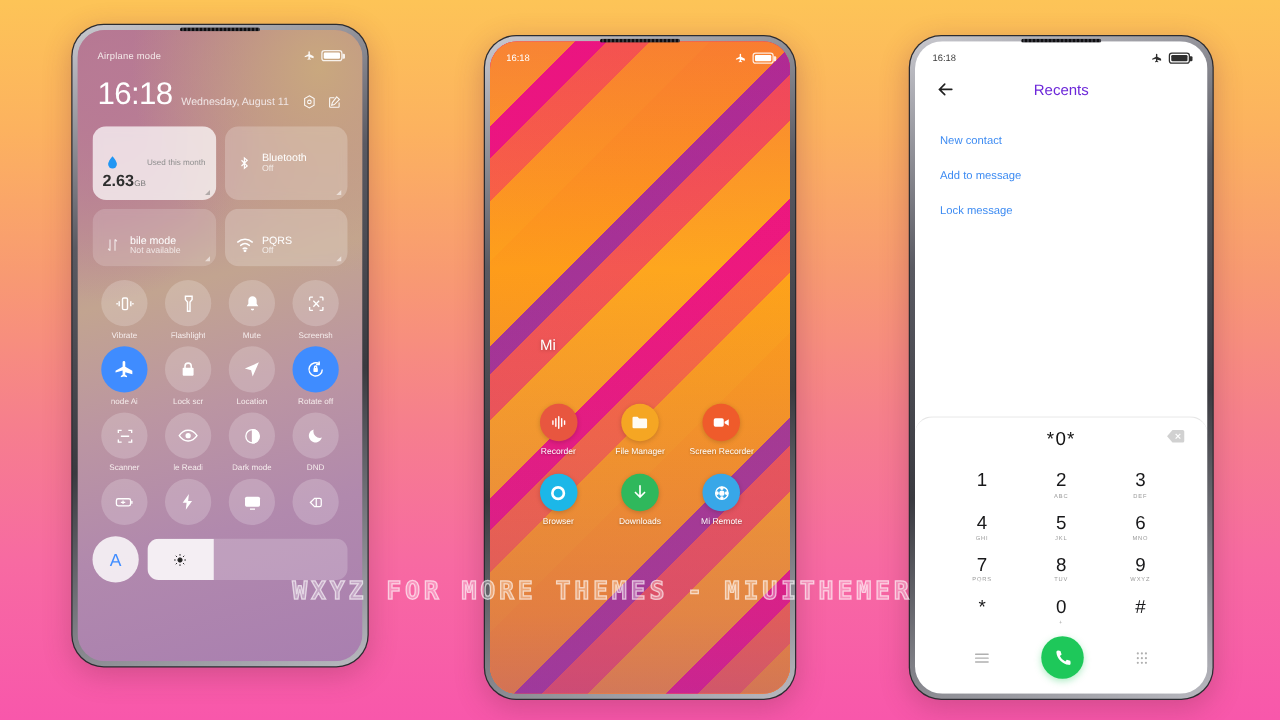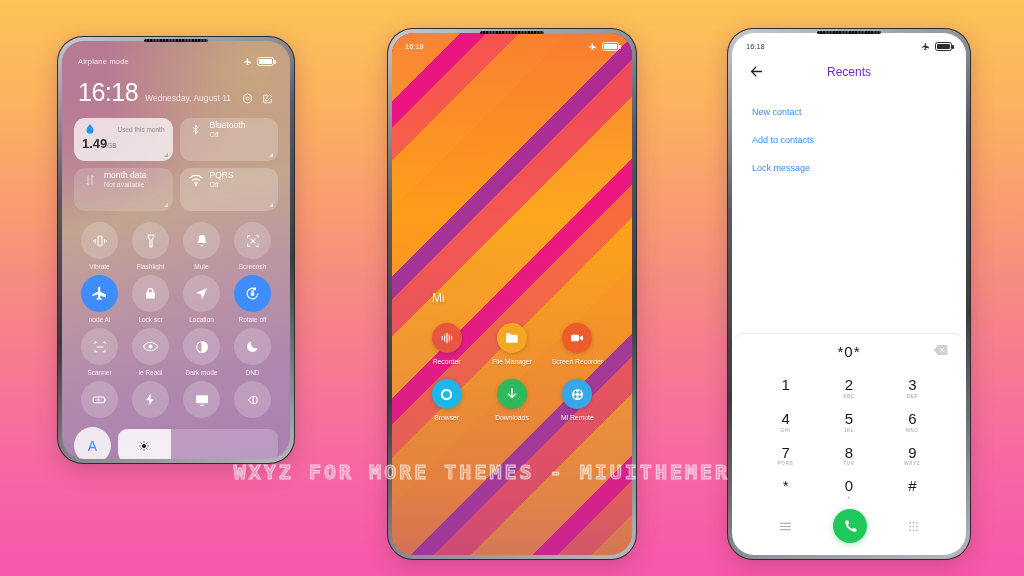--- a/index.html
+++ b/index.html
@@ -13,21 +13,21 @@
   
   .phone { position:absolute; border-radius:26px; background:#2b2b30;
            box-shadow:0 6px 22px rgba(120,40,70,.30); padding:4px; }
   .phone::before{ content:""; position:absolute; inset:1px; border-radius:25px;
            background:linear-gradient(160deg,#c9c9cf,#5a5a62 30%,#3a3a40 60%,#b9b9c0); z-index:0;}
   .screen { position:absolute; inset:5px; border-radius:22px; overflow:hidden; z-index:2; }
   .grille { position:absolute; top:3px; left:50%; transform:translateX(-50%);
             width:64px; height:3px; border-radius:2px; background:#121214; z-index:4;
             background-image:repeating-linear-gradient(90deg,#0d0d10 0 1.6px,#3a3a40 1.6px 3.2px); }
 
-  #phone1 { left:57px;  top:36px;  width:238px; height:428px; }
+  #phone1 { left:57px;  top:19px;  width:238px; height:515px; }
   #phone2 { left:387px; top:28px;  width:250px; height:532px; }
   #phone3 { left:727px; top:28px;  width:244px; height:532px; }
 
   
   .cc-bg { position:absolute; inset:0;
     background:
       radial-gradient(ellipse 120% 60% at 85% 6%, #c9a87e 0%, rgba(201,168,126,0) 55%),
       radial-gradient(ellipse 90% 55% at 10% 10%, #b87a95 0%, rgba(184,122,149,0) 60%),
       linear-gradient(165deg,#b2738f 0%,#bb8b93 22%,#c2a490 40%,#bb95a2 58%,#b189ad 76%,#a97fb0 100%);
   }
@@ -40,21 +40,21 @@
   .batt::after{content:"";position:absolute;right:-2.5px;top:2px;width:1.6px;height:4px;
           background:rgba(255,255,255,.85);border-radius:0 1px 1px 0;}
   .batt i{position:absolute;inset:1.2px;background:#fff;border-radius:1px;display:block;}
 
   .clockrow { display:flex; align-items:flex-end; gap:7px; padding:10px 4px 0; }
   .clock { font-size:25px; font-weight:300; letter-spacing:-.5px; line-height:1; color:#fff; }
   .date { font-size:8.5px; color:#f0e6e6; padding-bottom:2px; flex:1;margin-top:17px; }
   .hicon { width:13px; height:13px; opacity:.92; }
 
   .cards { display:grid; grid-template-columns:1fr 1fr; gap:7px; margin-top:13px; }
-  .card { border-radius:11px; background:rgba(255,255,255,.22); padding:3px 8px 8px;
+  .card { border-radius:11px; background:rgba(255,255,255,.22); padding:21px 8px 8px;
           position:relative; min-height:43px; backdrop-filter:blur(4px); }
   .card.bright { background:rgba(255,255,255,.72); }
   .card.dim { background:rgba(255,255,255,.17); }
   .card-row { display:flex; align-items:center; gap:6px; }
   .card-ico { width:16px; height:16px; flex:none; display:flex; align-items:center; justify-content:center; }
   .card-txt { line-height:1.15; min-width:0; }
   .card-t { font-size:8.5px; color:#fff; white-space:nowrap; }
   .card-s { font-size:7px; color:rgba(255,255,255,.72); white-space:nowrap; }
   .corner { position:absolute; right:5px; bottom:4px; width:0; height:0;
             border-left:4px solid transparent; border-bottom:4px solid rgba(255,255,255,.55); }
@@ -94,21 +94,21 @@
       rgba(243,90,80,.9) 120px, rgba(243,90,80,.9) 146px,
       rgba(150,50,160,.85) 146px, rgba(150,50,160,.85) 162px,
       rgba(255,165,20,.92) 162px, rgba(255,165,20,.92) 210px);}
   .wall .tint{ position:absolute; inset:0;
     background:linear-gradient(180deg, rgba(230,20,120,.22) 0%, rgba(255,255,255,0) 35%,
                rgba(160,40,170,.30) 88%, rgba(150,45,175,.42) 100%); }
   .hs { position:absolute; inset:0; }
   .hs-sb { display:flex; justify-content:space-between; align-items:center;
            padding:9px 13px 0; font-size:7.5px; color:#fff; }
   .folderlbl { position:absolute; left:40px; top:236px; font-size:12px; color:#fff;
-               text-shadow:0 1px 3px rgba(0,0,0,.25);margin-top:22px; }
+               text-shadow:0 1px 3px rgba(0,0,0,.25); }
   .apps { position:absolute; left:0; right:0; top:290px; padding:0 22px; }
   .approw { display:grid; grid-template-columns:repeat(3,1fr); margin-bottom:13px; }
   .app { display:flex; flex-direction:column; align-items:center; gap:5px; }
   .aicon { width:30px; height:30px; border-radius:50%; display:flex;
            align-items:center; justify-content:center; box-shadow:0 1px 4px rgba(0,0,0,.18); }
   .alabel { font-size:6.8px; color:#fff; text-align:center; line-height:1.25;
             text-shadow:0 1px 2px rgba(0,0,0,.3); }
 
   
   .dial { position:absolute; inset:0; background:#fff; display:flex; flex-direction:column; }
@@ -185,21 +185,21 @@
             <span class="card-ico">
               <svg width="12" height="14" viewBox="0 0 24 24" fill="#2196f3">
                   <path d="M12 2S5 10 5 14.5A7 7 0 0 0 19 14.5C19 10 12 2 12 2z"></path>
                 </svg>
             </span>
             <div style="flex:1">
               <div class="usedlbl">Used this month</div>
             </div>
           </div>
           <div class="usedval">
-            <b>1.49</b><span>GB</span>
+            <b>2.63</b><span>GB</span>
           </div>
           <span class="corner"></span>
         </div>
 
         <div class="card">
           <div class="card-row">
             <span class="card-ico">
               <svg width="11" height="15" viewBox="0 0 24 24" fill="none" stroke="#fff" stroke-width="2">
                   <path d="M7 7l10 10-5 4V3l5 4L7 17"></path>
                 </svg>
@@ -213,21 +213,21 @@
         </div>
 
         <div class="card dim">
           <div class="card-row">
             <span class="card-ico">
               <svg width="12" height="14" viewBox="0 0 24 24" fill="none" stroke="rgba(255,255,255,.75)" stroke-width="1.8">
                   <path d="M8 3v18M8 21l-3-3M16 21V3M16 3l3 3"></path>
                 </svg>
             </span>
             <div class="card-txt">
-              <div class="card-t">month data</div>
+              <div class="card-t">bile mode</div>
               <div class="card-s">Not available</div>
             </div>
           </div>
           <span class="corner"></span>
         </div>
 
         <div class="card">
           <div class="card-row">
             <span class="card-ico">
               <svg width="14" height="12" viewBox="0 0 24 20" fill="none" stroke="#fff" stroke-width="2" stroke-linecap="round">
@@ -522,21 +522,21 @@
 
       <div class="d-head">
         <svg width="17" height="17" viewBox="0 0 24 24" fill="none" stroke="#1f1f1f" stroke-width="1.8" stroke-linecap="round">
             <path d="M19 12H5M11 6l-6 6 6 6"></path>
           </svg>
         <div class="d-title">Recents</div>
       </div>
 
       <div class="d-actions">
         <div class="d-action">New contact</div>
-        <div class="d-action">Add to contacts</div>
+        <div class="d-action">Add to message</div>
         <div class="d-action">Lock message</div>
       </div>
 
       <div class="d-spacer"></div>
 
       <div class="numrow">
         <div class="numval">*0*</div>
         <span class="bksp">
           <svg width="15" height="12" viewBox="0 0 24 18" fill="#9a9a9a">
               <path d="M8 1h13a2 2 0 0 1 2 2v12a2 2 0 0 1-2 2H8L1 9z"></path>

